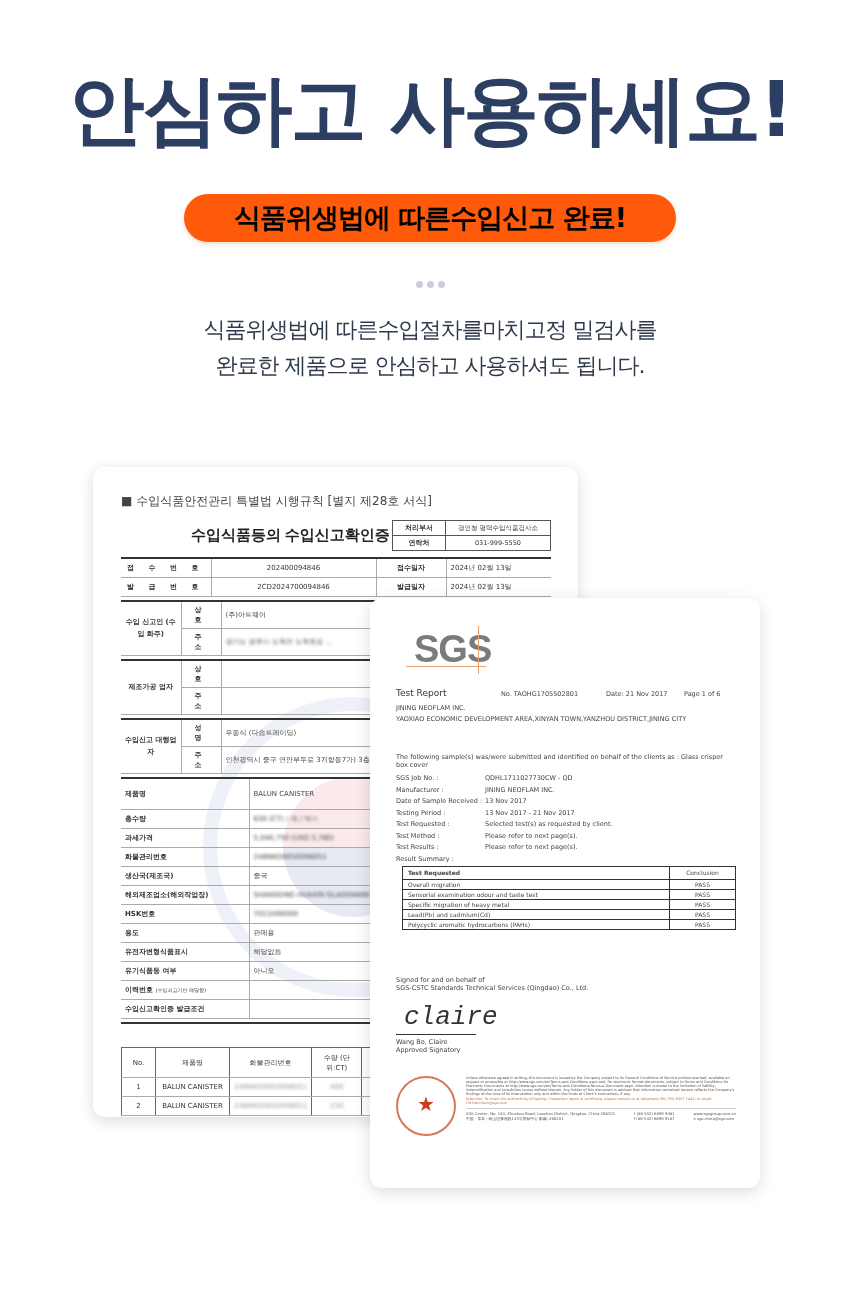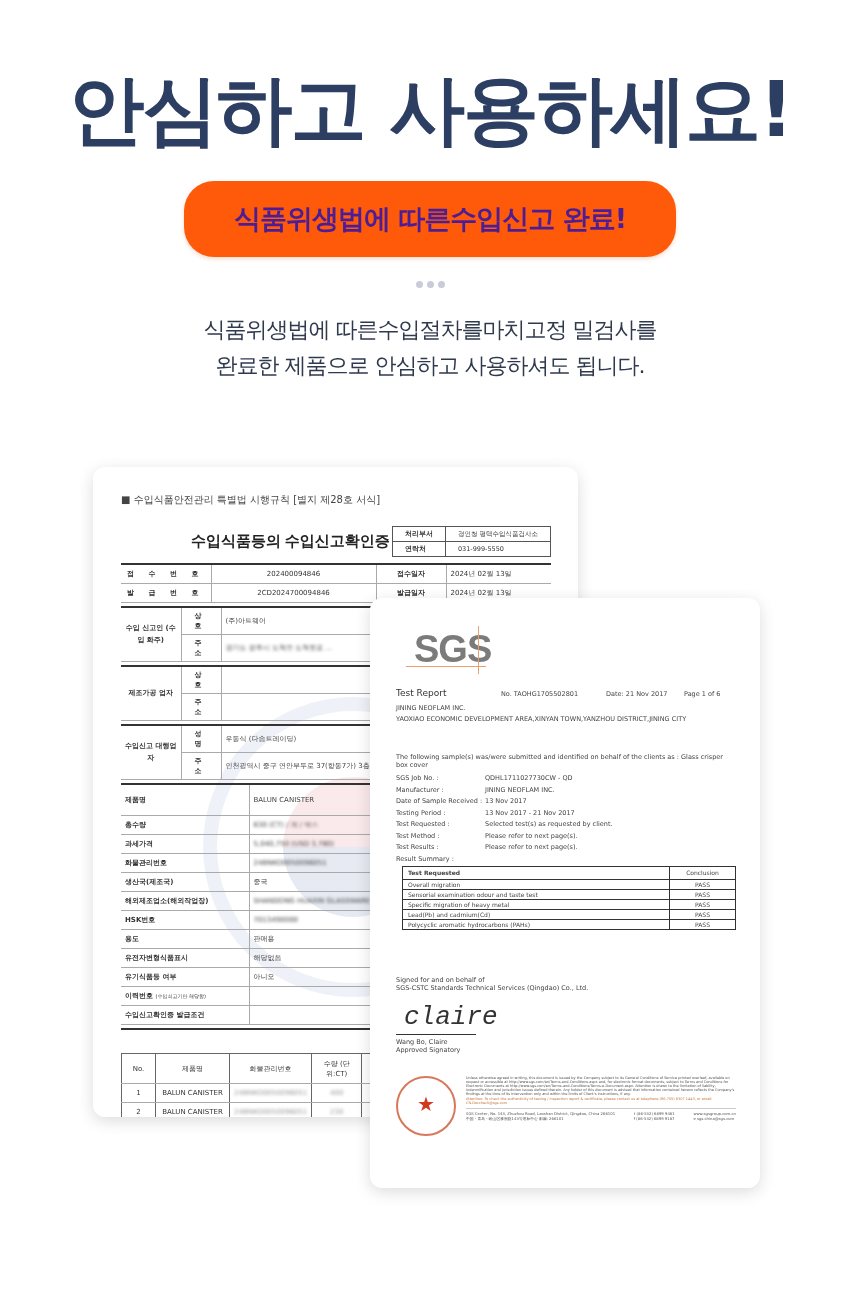--- a/index.html
+++ b/index.html
@@ -1,41 +1,41 @@
 <!DOCTYPE html>
 <html><head>
 <meta charset="utf-8">
 <style>
   * { box-sizing: border-box; margin: 0; padding: 0; }
   html, body { width: 860px; height: 1296px; background: #ffffff; overflow: hidden; }
   body { font-family: "DejaVu Sans", sans-serif; position: relative; color: #222; }
 
   .headline { position: absolute; top: 72px; left: 0; width: 860px; text-align: center;
     font-size: 76px; font-weight: bold; color: #2c3e61; letter-spacing: -2px; line-height: 1; }
-  .pill { position: absolute; top: 181px; left: 184px; width: 492px; height: 76px;
-    background: #ff5a0a; border-radius: 30px; color: #4c1d95; font-size: 27px; font-weight: bold;
+  .pill { position: absolute; top: 194px; left: 184px; width: 492px; height: 48px;
+    background: #ff5a0a; border-radius: 30px; color: #000000; font-size: 27px; font-weight: bold;
     display: flex; align-items: center; justify-content: center; letter-spacing: -1px;
     box-shadow: 0 2px 4px rgba(200,80,0,0.2); }
   .dots { position: absolute; top: 281px; left: 416px; display: flex; gap: 4px; }
   .dots span { width: 7px; height: 7px; border-radius: 50%; background: #c9ccd8; display: block; }
   .desc { position: absolute; top: 312px; left: 0; width: 860px; text-align: center;
     font-size: 22px; color: #2f3a4d; line-height: 36px; letter-spacing: -1px; }
 
   .card { position: absolute; background: #fff; border-radius: 12px;
     box-shadow: 0 4px 16px rgba(0,0,0,0.14); overflow: hidden; }
   .card-kr { top: 467px; left: 93px; width: 485px; height: 650px; }
   .card-sgs { top: 598px; left: 370px; width: 390px; height: 590px; z-index: 2; }
 
   
   .kr { position: absolute; left: 28px; top: 26px; width: 430px; font-size: 8px; color: #333; }
-  .kr .form-ref { font-size: 10px; color: #444; margin-bottom: 19px; }
+  .kr .form-ref { font-size: 12px; color: #444; margin-bottom: 10px; }
   .kr .title-row { display: flex; align-items: center; justify-content: space-between; margin-bottom: 6px; }
   .kr .doc-title { font-family: Liberation Serif, serif; font-size: 15px; font-weight: bold; margin-left: 70px; color: #222; }
   .kr .dept { border-collapse: collapse; font-size: 6.5px; }
-  .kr .dept td { border: 1px solid #555; padding: 2px 12px; }
+  .kr .dept td { border: 1px solid #555; padding: 2px 12px; text-align: center; }
   .kr .dept td.lb { font-weight: bold; font-size: 7px; }
   .kr table.grid { width: 100%; border-collapse: collapse; }
   .kr table.grid td { border-bottom: 1px solid #aaa; padding: 3px 4px; font-size: 7px; height: 19px; }
   .kr .thick { border-top: 2px solid #333; }
   .kr .lbl { font-weight: bold; letter-spacing: 6px; text-align: center; }
   .kr .ctr { text-align: center; }
   .kr .rt { text-align: left; }
   .kr .vr { border-right: 1px solid #aaa; }
   .kr .blur { color: #999; filter: blur(1.6px); }
   .kr .side { text-align: center; font-weight: bold; line-height: 12px; }

